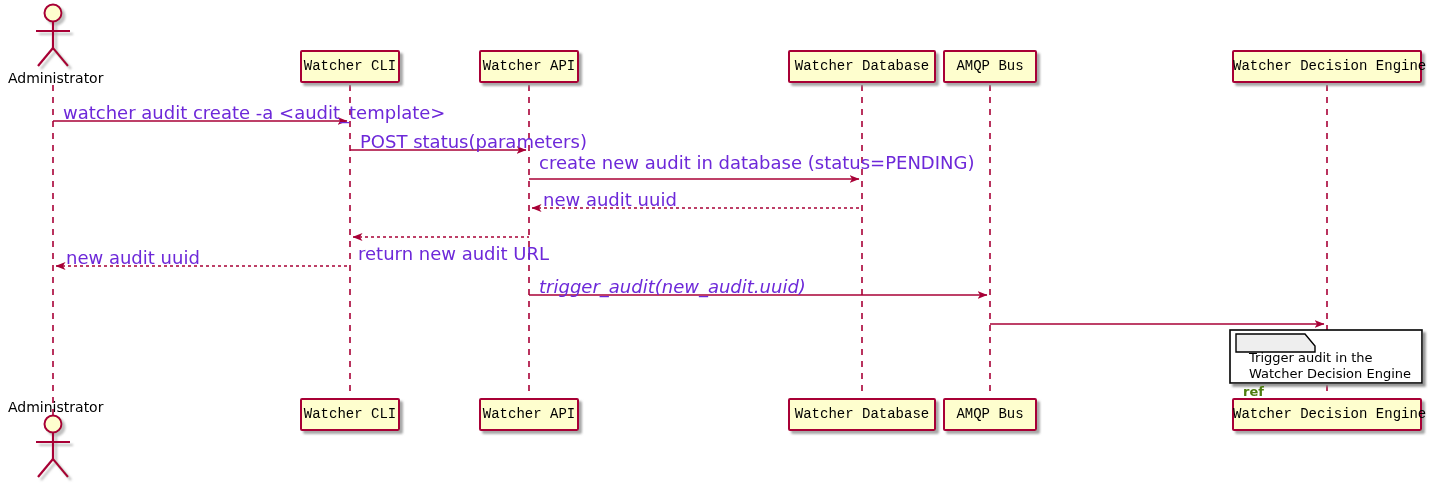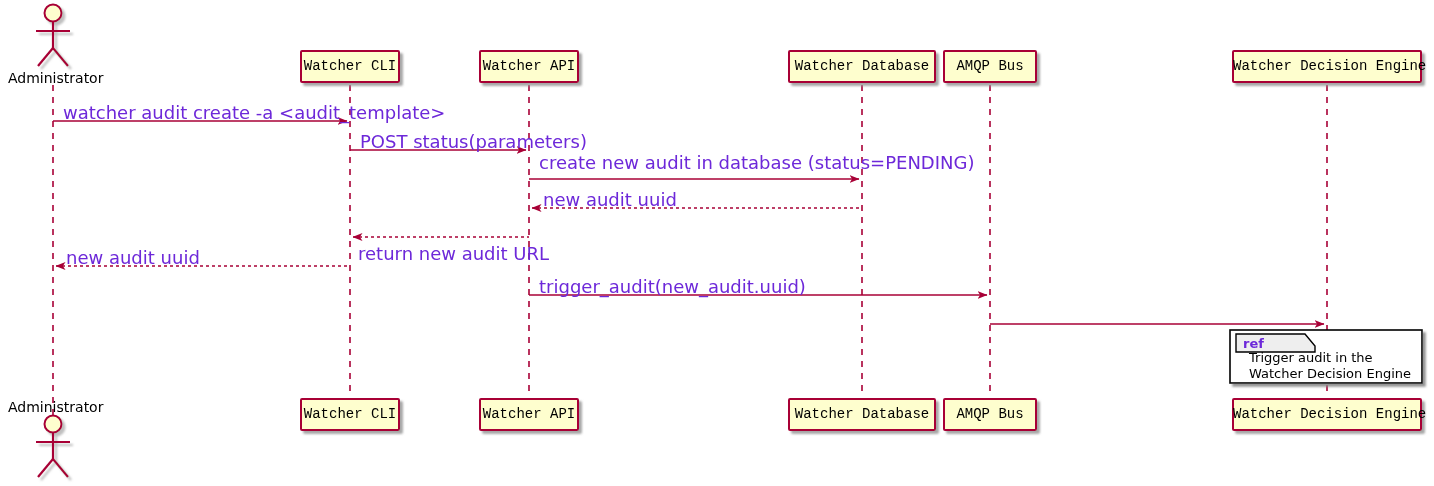--- a/index.html
+++ b/index.html
@@ -42,23 +42,24 @@
     font-size: 14px;
     color: #000000;
     white-space: nowrap;
     line-height: 1;
     font-family: "DejaVu Sans", sans-serif;
   }
   .ref-tab-label {
     position: absolute;
     font-size: 13px;
     font-weight: bold;
-    color: #6d28d9;
+    color: #4d7c0f;
     line-height: 1;
     font-family: "DejaVu Sans", sans-serif;
+    margin-top: 48px;
   }
   .ref-body-line {
     position: absolute;
     font-size: 13px;
     color: #000000;
     white-space: nowrap;
     line-height: 1;
     font-family: "DejaVu Sans", sans-serif;
   }
 </style>
@@ -171,20 +172,20 @@
   <div class="participant-label" style="left:944px; top:407px; width:92px;">AMQP Bus</div>
   <div class="participant-label" style="left:1233px; top:407px; width:188px;">Watcher Decision Engine</div>
 
   
   <div class="msg-label" style="left:63px; top:104px;">watcher audit create -a &lt;audit_template&gt;</div>
   <div class="msg-label" style="left:360px; top:133px;">POST status(parameters)</div>
   <div class="msg-label" style="left:539px; top:146px;margin-top:8px;">create new audit in database (status=PENDING)</div>
   <div class="msg-label" style="left:543px; top:191px;">new audit uuid</div>
   <div class="msg-label" style="left:358px; top:220px;margin-top:25px;">return new audit URL</div>
   <div class="msg-label" style="left:66px; top:249px;">new audit uuid</div>
-  <div class="msg-label" style="left:539px; top:278px;">trigger_audit(new_audit.uuid)</div>
+  <div class="msg-label" style="left:539px; top:278px;font-style:italic;">trigger_audit(new_audit.uuid)</div>
 
   
   <div class="ref-tab-label" style="left:1243px; top:337px;">ref</div>
   <div class="ref-body-line" style="left:1249px; top:351px;">Trigger audit in the</div>
   <div class="ref-body-line" style="left:1249px; top:367px;">Watcher Decision Engine</div>
 
 </div>
 
 </body></html>

